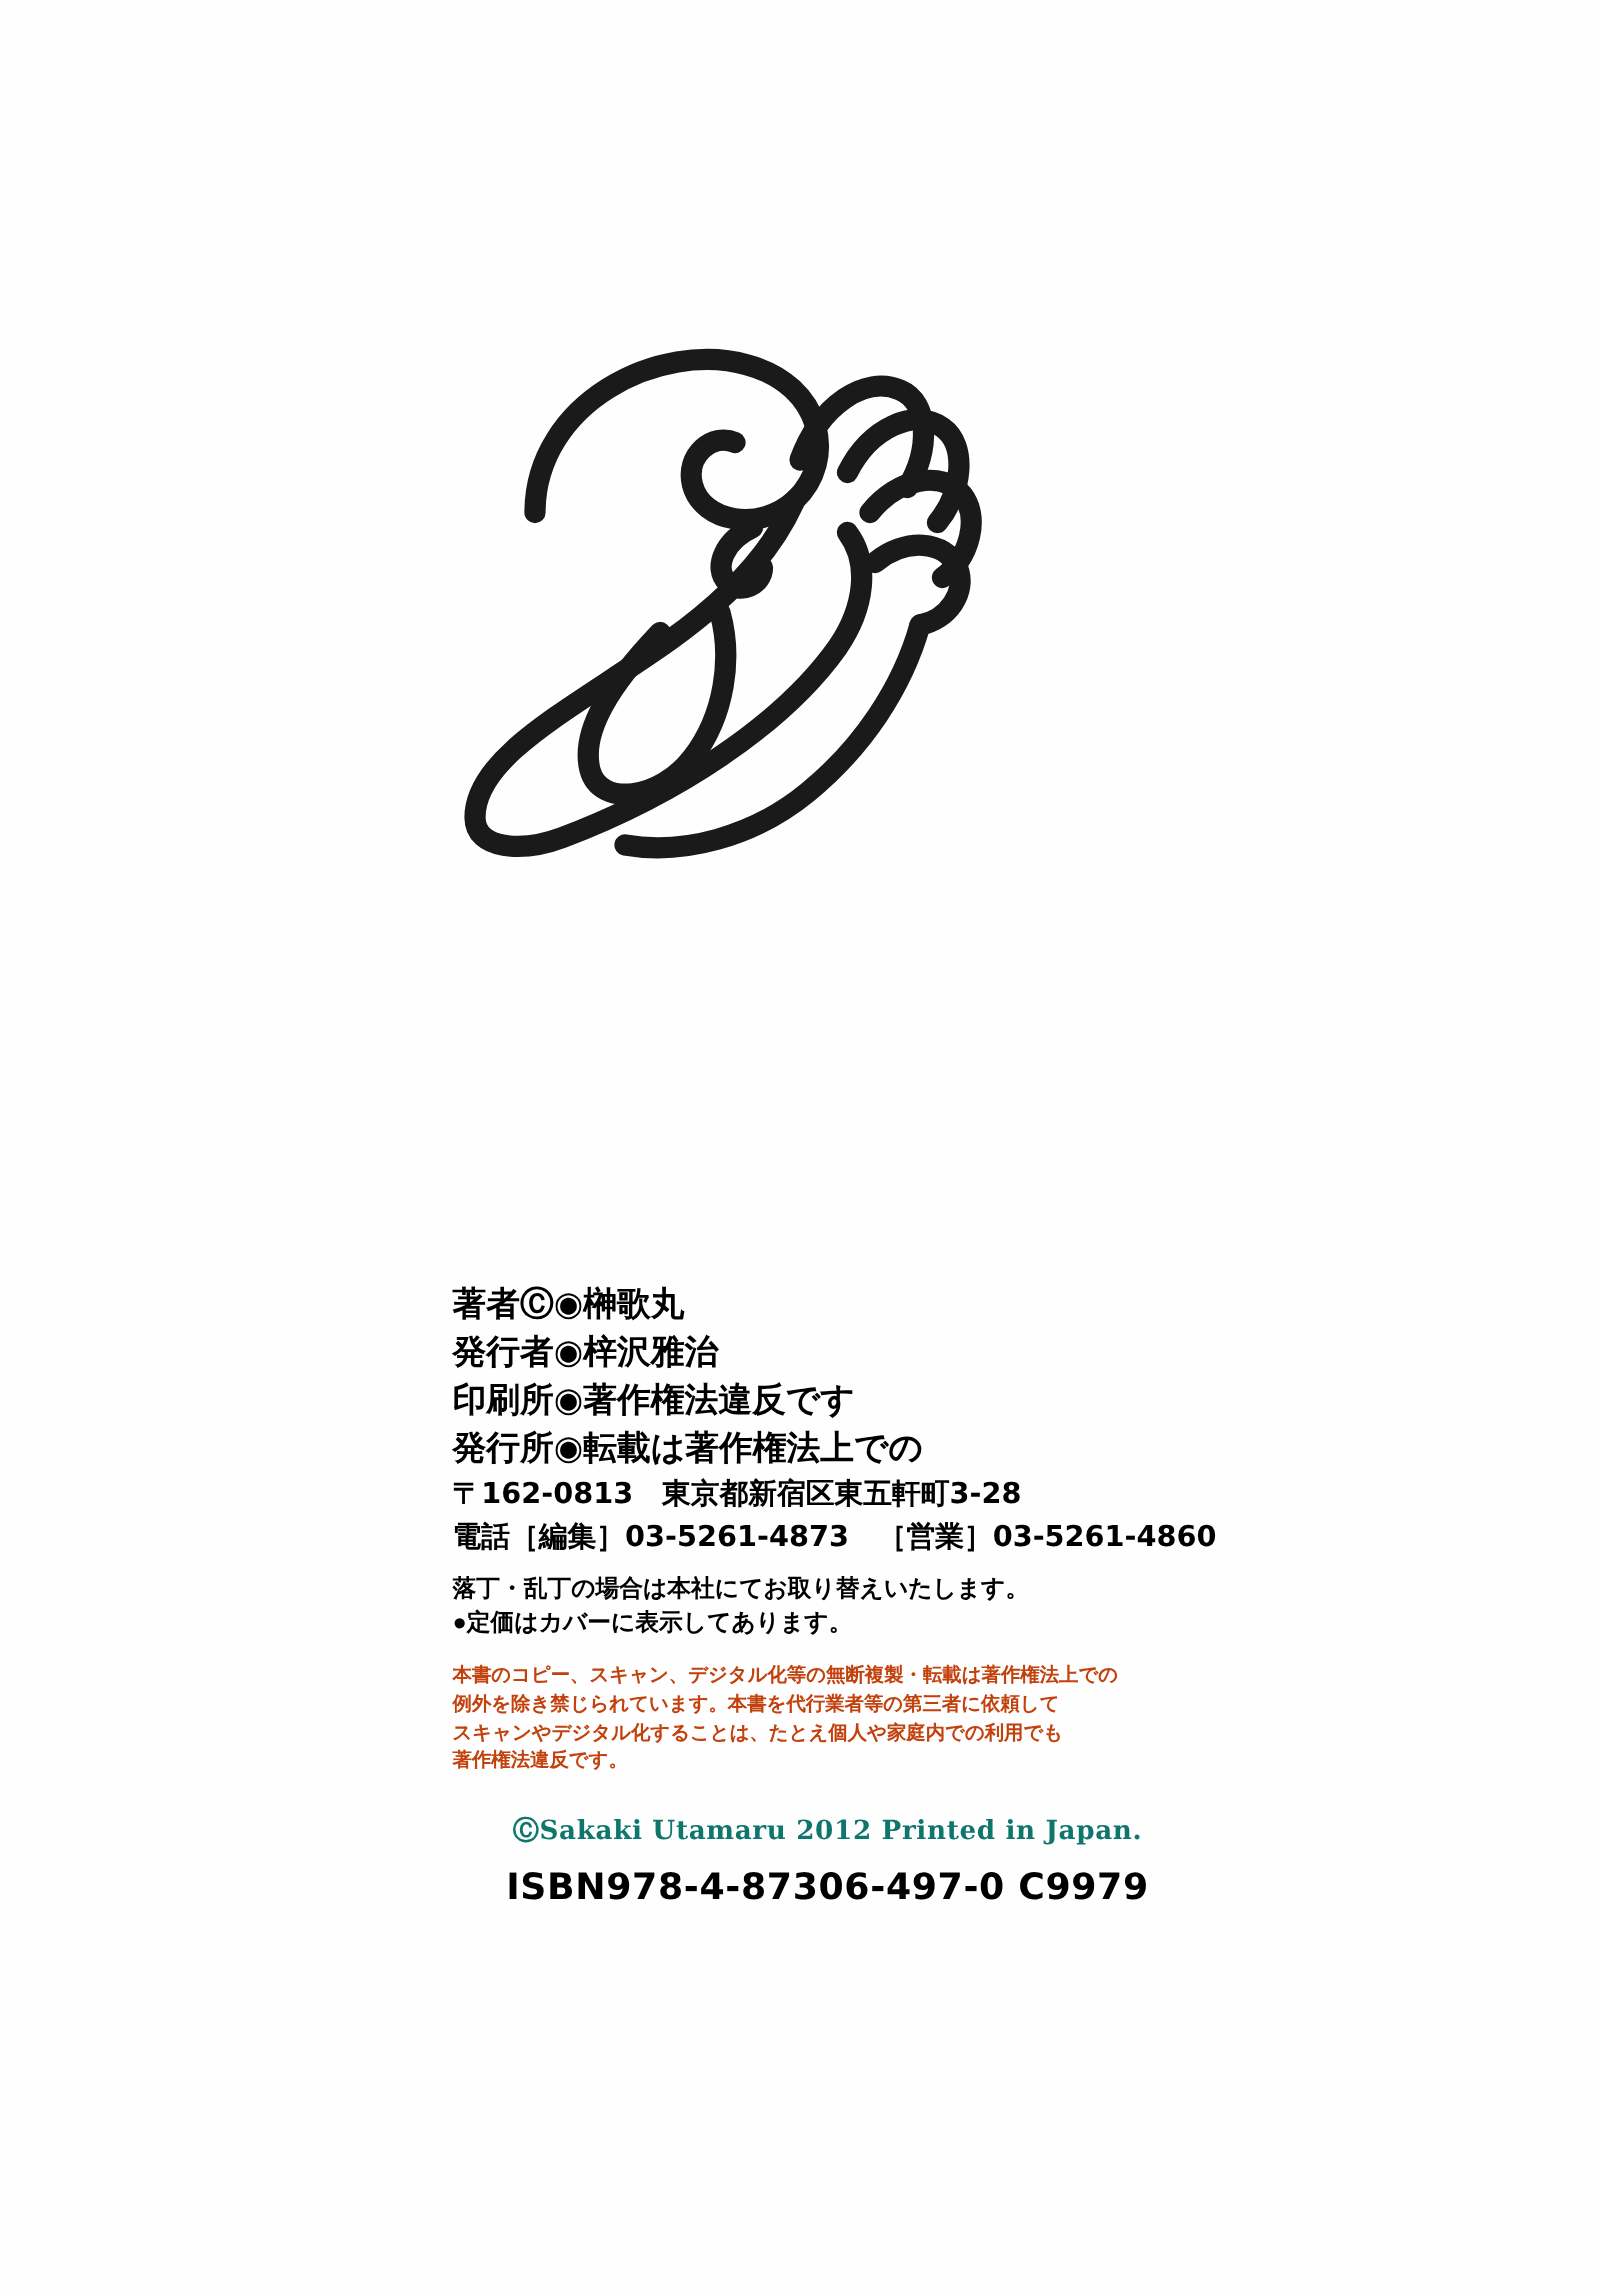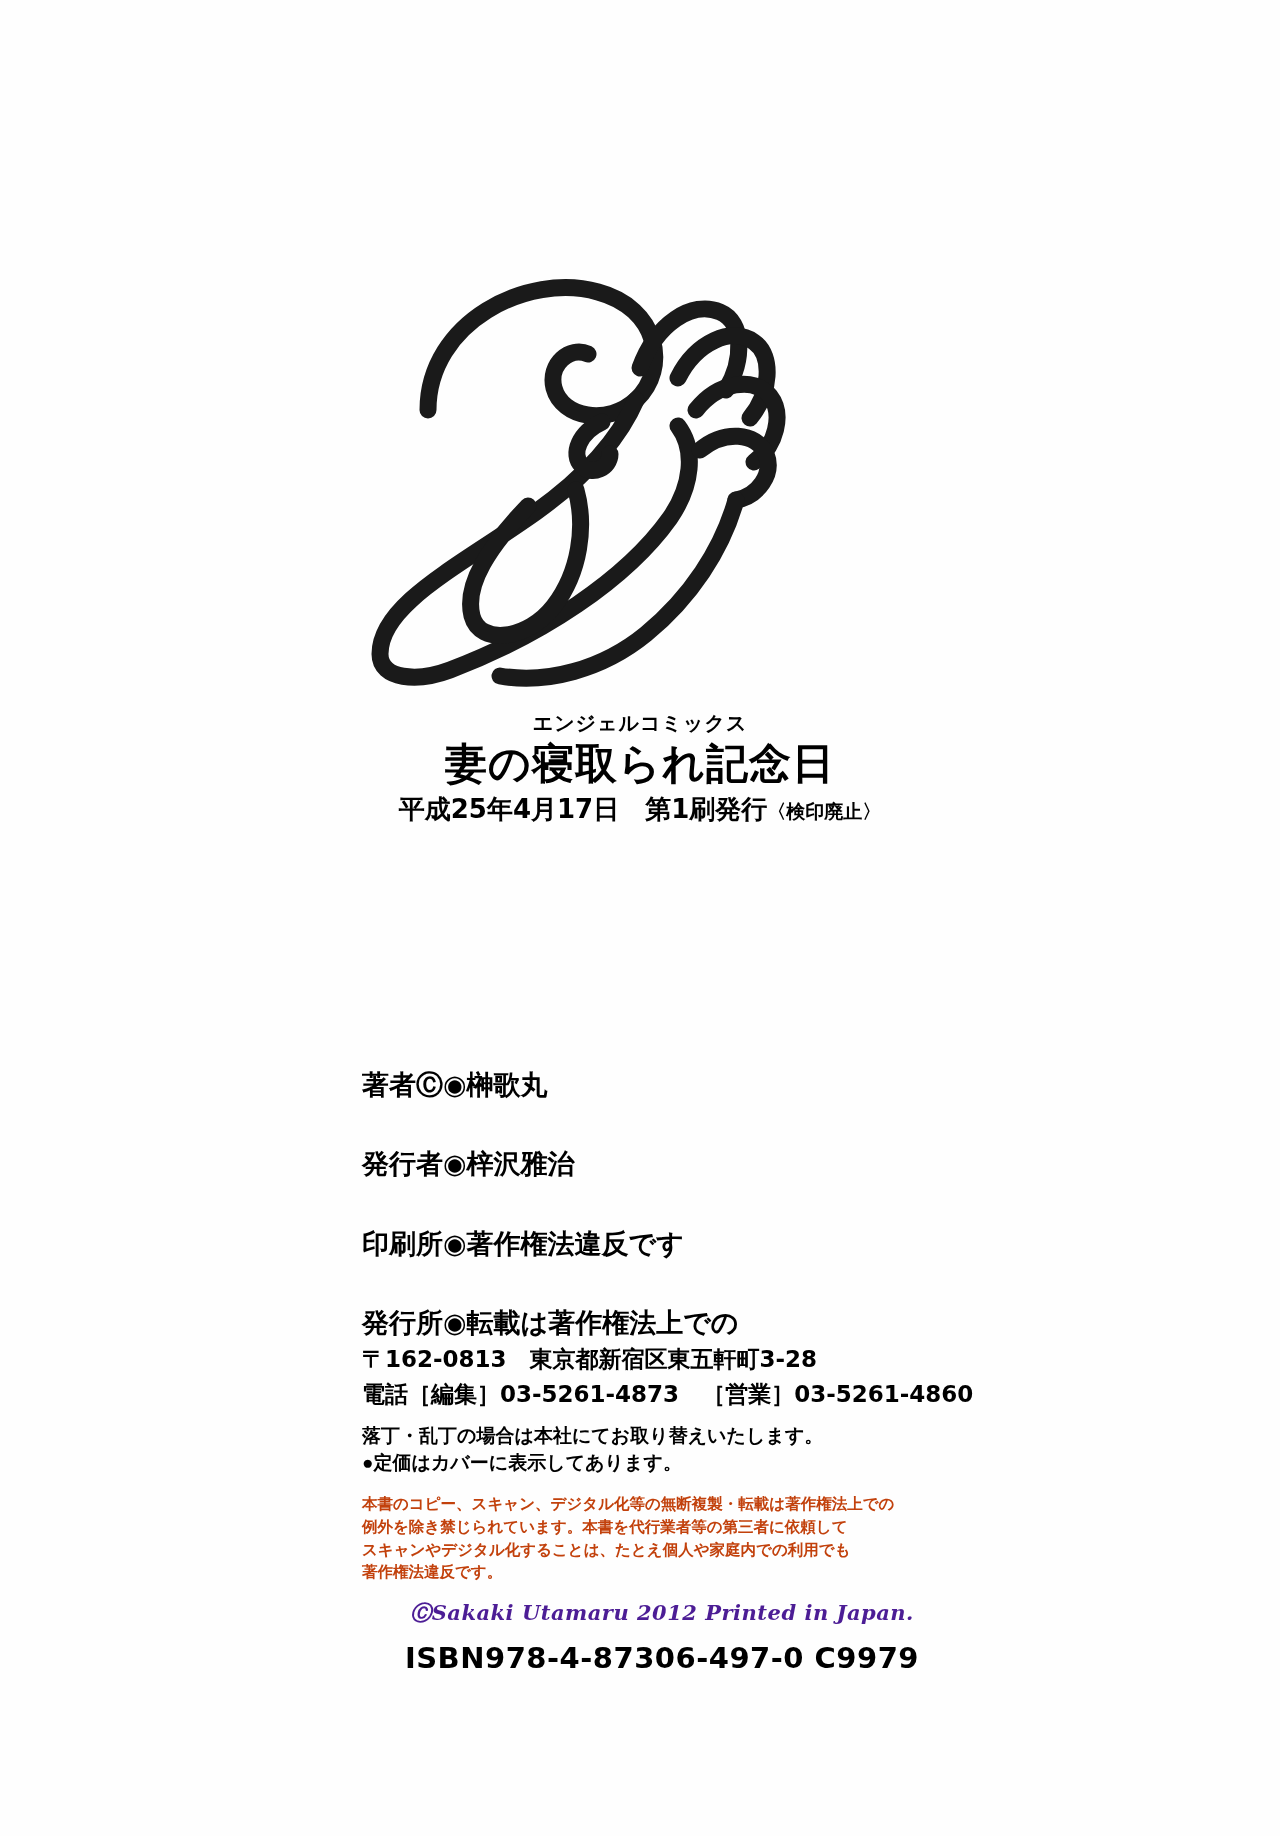--- a/index.html
+++ b/index.html
@@ -82,21 +82,20 @@
     width: 620px;
     text-align: left;
   }
   .credit-row {
     font-family: "DejaVu Sans", "Liberation Sans", sans-serif;
     font-size: 27px;
     font-weight: 700;
     color: #000;
     line-height: 1.42;
     white-space: nowrap;
-    margin-top: 41px;
   }
   .addr-row {
     font-family: "DejaVu Sans", "Liberation Sans", sans-serif;
     font-size: 23px;
     font-weight: 700;
     color: #000;
     line-height: 1.5;
     white-space: nowrap;
   }
   .design-block {
@@ -130,29 +129,28 @@
   .fineprint {
     margin-top: 16px;
     font-family: "DejaVu Serif", "Liberation Serif", serif;
     font-size: 15.5px;
     font-weight: 700;
     color: #c2410c;
     line-height: 1.46;
   }
 
   .copyright-line {
-    margin-top: 15px;
+    margin-top: 30px;
     font-family: "DejaVu Serif", "Liberation Serif", serif;
     font-size: 21px;
     font-weight: 700;
-    color: #4c1d95;
+    color: #0f766e;
     letter-spacing: 0.5px;
     text-align: center;
     width: 600px;
-    font-style: italic;
   }
 
   .isbn-line {
     margin-top: 14px;
     font-family: "DejaVu Sans", "Liberation Sans", sans-serif;
     font-size: 29px;
     font-weight: 700;
     color: #000;
     letter-spacing: 0.5px;
     text-align: center;
@@ -202,27 +200,20 @@
                  C 240 182, 230 204, 242 216
                  C 252 226, 270 218, 270 204"></path>
 
         <path d="M 396 250
                  C 382 300, 350 348, 306 384
                  C 262 420, 206 434, 160 426"></path>
       </g>
     </svg>
   </div>
 
-  <div class="title-block">
-    <div class="imprint-label">エンジェルコミックス</div>
-    <div class="book-title">妻の寝取られ記念日</div>
-    <div class="print-line">
-      <span>平成25年4月17日　第1刷発行</span><span class="small">〈検印廃止〉</span>
-    </div>
-  </div>
 
   <div class="colophon">
     <div class="credit-row">著者Ⓒ◉榊歌丸</div>
     <div class="credit-row">発行者◉梓沢雅治</div>
     <div class="credit-row">印刷所◉著作権法違反です</div>
     <div class="credit-row">発行所◉転載は著作権法上での</div>
     <div class="addr-row">〒162-0813　東京都新宿区東五軒町3-28</div>
     <div class="addr-row">電話［編集］03-5261-4873　［営業］03-5261-4860</div>
 
 

